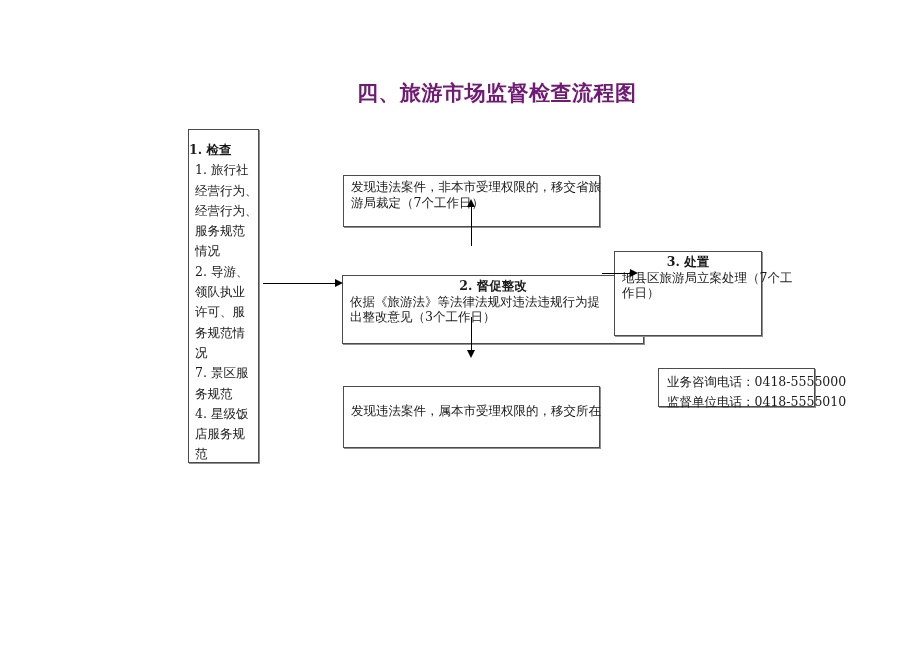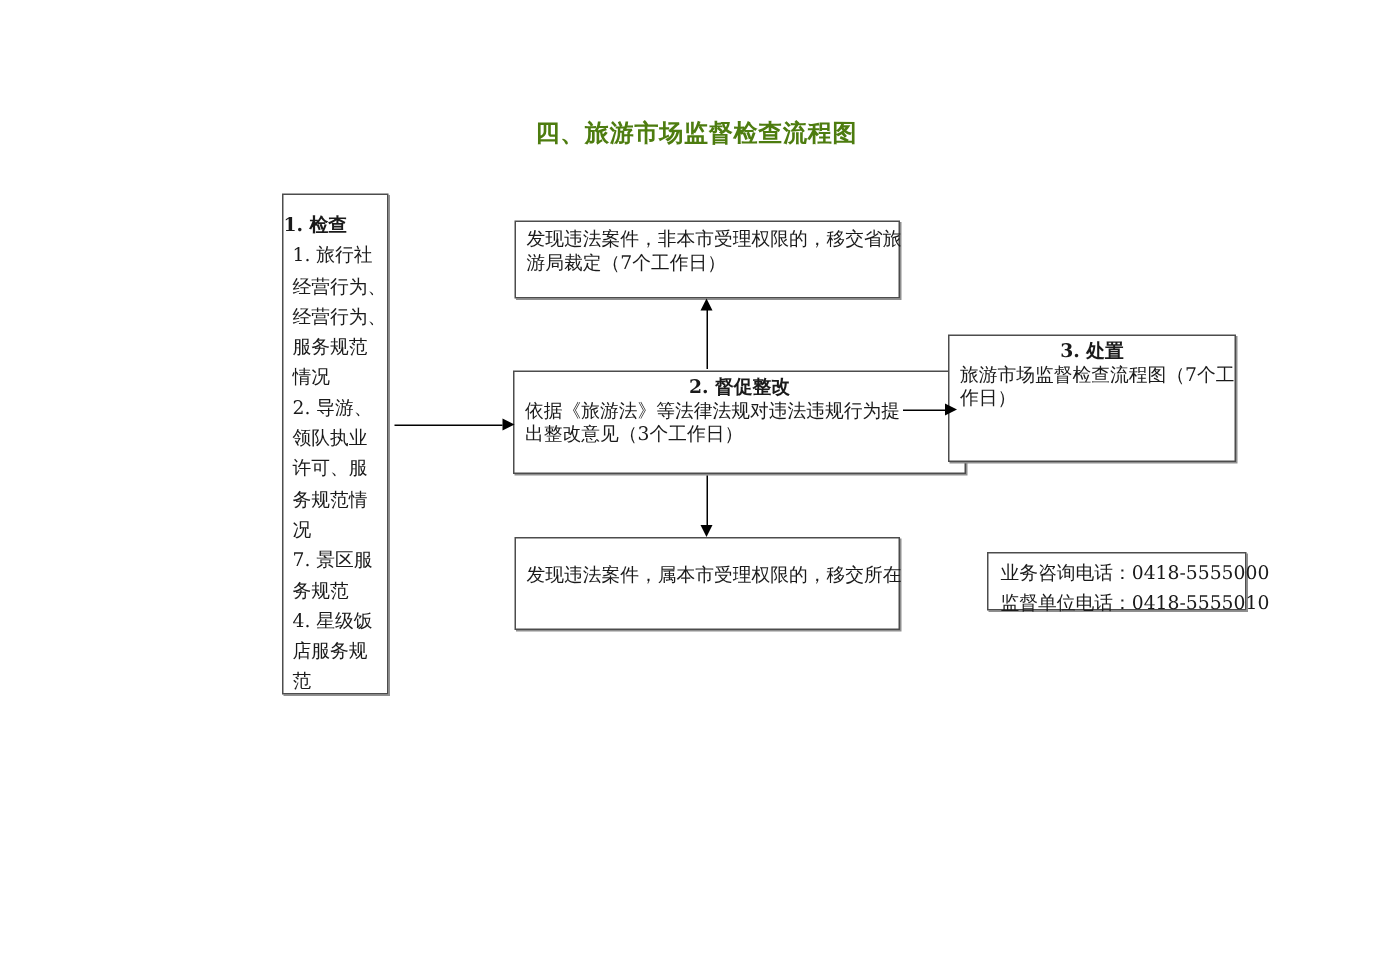--- a/index.html
+++ b/index.html
@@ -2,40 +2,40 @@
 <html><head>
 <meta charset="utf-8">
 <style>
   html,body{margin:0;padding:0;background:#ffffff;}
   .page{
     position:relative;width:920px;height:651px;background:#ffffff;
     font-family:"DejaVu Serif","Liberation Serif",serif;color:#1a1a1a;overflow:hidden;
   }
   .title{
     position:absolute;left:357px;top:79px;margin:0;
-    font-size:16px;font-weight:bold;white-space:nowrap;letter-spacing:0.5px;color:#4d7c0f;
+    font-size:21px;font-weight:bold;white-space:nowrap;letter-spacing:0.5px;color:#701a75;
   }
   .box{
     position:absolute;border:1px solid #4c4c4c;background:#fff;
     box-shadow:1px 1px 0 #8f8f8f;box-sizing:border-box;
   }
   .box-line{white-space:nowrap;}
   
   .check{left:188px;top:129px;width:71px;height:334px;font-size:12.5px;padding-top:10px;}
   .check .hdr{text-align:left;font-weight:bold;line-height:20.3px;white-space:nowrap;}
   .check .box-line{padding-left:6px;line-height:20.3px;}
   
-  .flowbox{font-size:12.5px;line-height:15.6px;}
+  .flowbox{font-size:12.5px;line-height:15.6px;margin-top:28px;}
   .flowbox .hdr{text-align:center;font-weight:bold;white-space:nowrap;}
   .flowbox .box-line{padding-left:7px;}
   #top-box{left:343px;top:147px;width:257px;height:52px;padding-top:3px;}
   #mid-box{left:342px;top:247px;width:302px;height:69px;padding-top:2px;}
   #bottom-box{left:343px;top:358px;width:257px;height:62px;padding-top:16px;}
-  #right-box{left:632px;top:223px;width:192px;height:85px;padding-top:2px;}
-  #contact-box{left:658px;top:368px;width:173px;height:39px;font-size:12.5px;line-height:20px;padding-top:3px;}
+  #right-box{left:614px;top:223px;width:148px;height:85px;padding-top:2px;}
+  #contact-box{left:658px;top:368px;width:157px;height:39px;font-size:12.5px;line-height:20px;padding-top:3px;}
   #contact-box .box-line{padding-left:8px;}
   
   .arrow{position:absolute;}
   .hline{position:absolute;height:1px;background:#000;}
   .vline{position:absolute;width:1px;background:#000;}
   .head-right{position:absolute;width:0;height:0;
     border-top:4px solid transparent;border-bottom:4px solid transparent;border-left:8px solid #000;}
   .head-up{position:absolute;width:0;height:0;
     border-left:4px solid transparent;border-right:4px solid transparent;border-bottom:8px solid #000;}
   .head-down{position:absolute;width:0;height:0;
@@ -77,21 +77,21 @@
     <div class="box-line">依据《旅游法》等法律法规对违法违规行为提</div>
     <div class="box-line">出整改意见（3个工作日）</div>
   </div>
 
   <div id="bottom-box" class="box flowbox">
     <div class="box-line">发现违法案件，属本市受理权限的，移交所在</div>
   </div>
 
   <div id="right-box" class="box flowbox">
     <div class="hdr">3. 处置</div>
-    <div class="box-line">旅游市场监督检查流程图（7个工</div>
+    <div class="box-line">地县区旅游局立案处理（7个工</div>
     <div class="box-line">作日）</div>
   </div>
 
   <div id="contact-box" class="box">
     <div class="box-line">业务咨询电话：0418-5555000</div>
     <div class="box-line">监督单位电话：0418-5555010</div>
   </div>
 
   <div class="arrow" style="left:259px;top:279px;width:84px;height:9px;">
     <div class="hline" style="left:4px;top:4px;width:72px;"></div>

